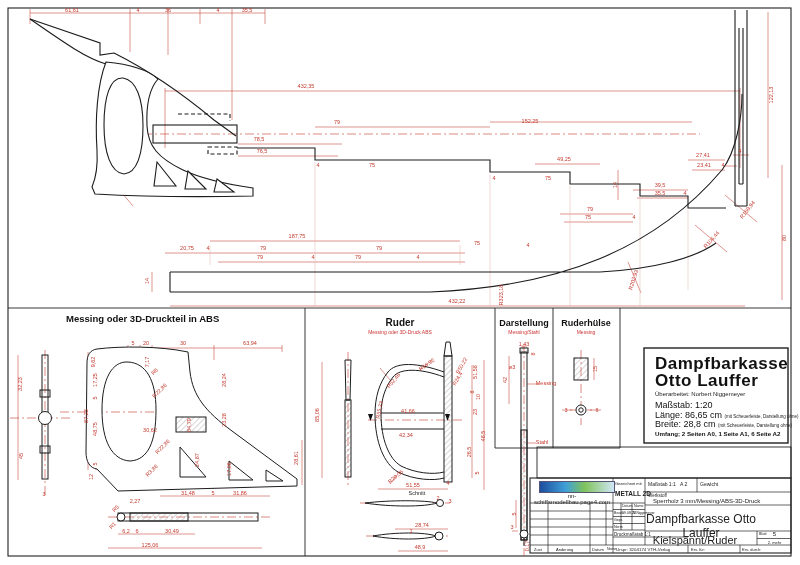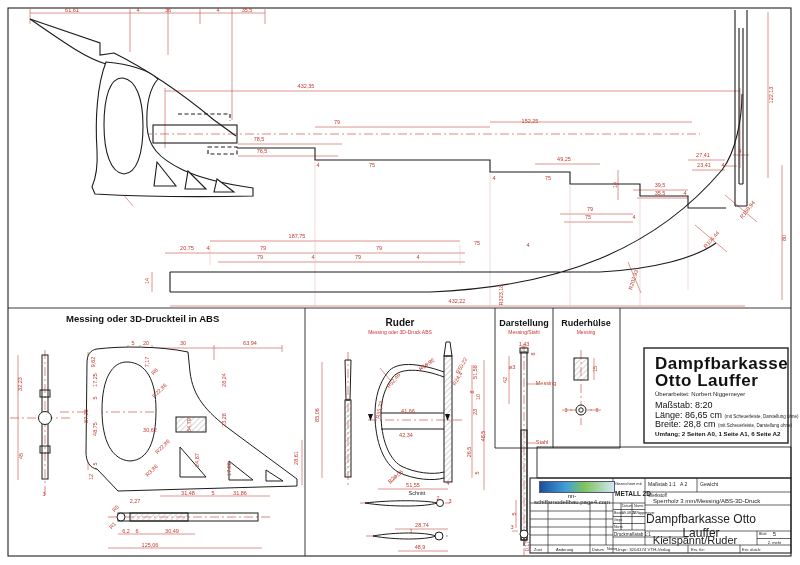--- a/index.html
+++ b/index.html
@@ -276,21 +276,21 @@
   <div class="ptitle" style="left:340px;top:317px;width:120px;text-align:center;font-size:10px;">Ruder</div>
   <div class="psub" style="left:340px;top:329px;width:120px;font-size:5px;">Messing oder 3D-Druck ABS</div>
   <div class="ptitle" style="left:494px;top:318px;width:60px;text-align:center;font-size:9px;">Darstellung</div>
   <div class="psub" style="left:494px;top:329px;width:60px;font-size:5px;">Messing/Stahl</div>
   <div class="ptitle" style="left:553px;top:318px;width:66px;text-align:center;font-size:9px;">Ruderhülse</div>
   <div class="psub" style="left:553px;top:329px;width:66px;font-size:5px;">Messing</div>
 
   <div class="abs tb-big" style="left:655px;top:372px;">Otto Lauffer</div>
   <div class="abs tb-big" style="left:655px;top:355px;">Dampfbarkasse</div>
   <div class="abs" style="left:655px;top:391px;font-size:6px;color:#222;">Überarbeitet: Norbert Niggemeyer</div>
-  <div class="abs" style="left:655px;top:401px;font-size:9px;color:#111;">Maßstab: 8:20</div>
+  <div class="abs" style="left:655px;top:401px;font-size:9px;color:#111;">Maßstab: 1:20</div>
   <div class="abs" style="left:655px;top:411px;font-size:9px;color:#111;">
     <span>Länge: 86,65 cm</span>
     <span class="tiny">(mit Scheuerleiste, Darstellung ohne)</span>
   </div>
   <div class="abs" style="left:655px;top:420px;font-size:9px;color:#111;">
     <span>Breite: 28,8 cm</span>
     <span class="tiny">(mit Scheuerleiste, Darstellung ohne)</span>
   </div>
   <div class="abs" style="left:655px;top:431px;font-size:6.2px;font-weight:bold;color:#111;">Umfang; 2 Seiten A0, 1 Seite A1, 6 Seite A2</div>
 

